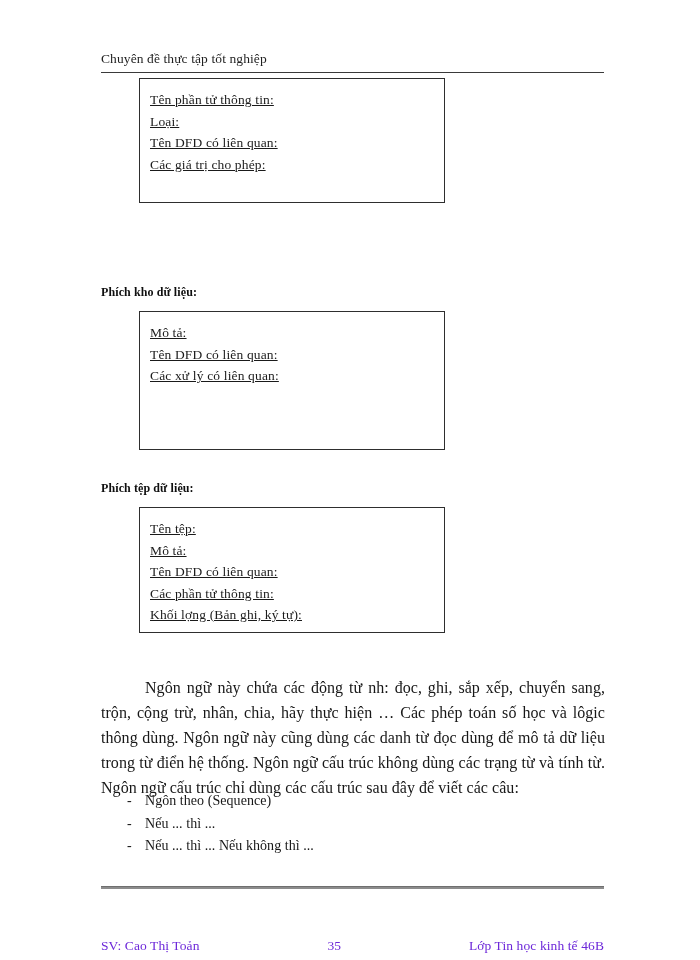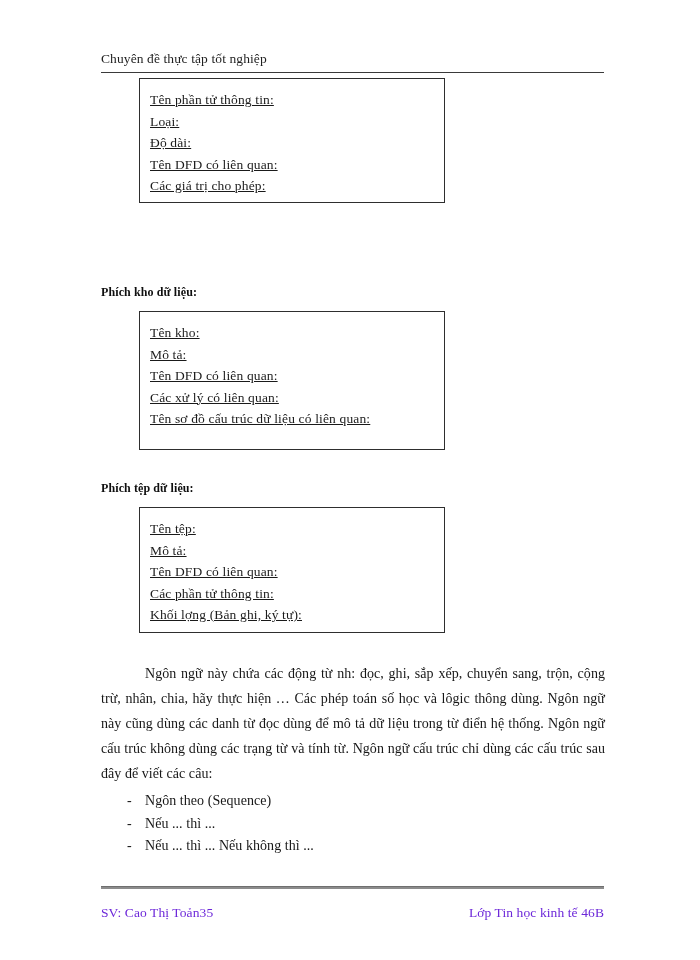--- a/index.html
+++ b/index.html
@@ -86,23 +86,23 @@
     font-style: italic;
     color: #0f0f0f;
     white-space: nowrap;
     letter-spacing: 0.1px;
   }
 
   
   .body-paragraph {
     position: absolute;
     left: 101px;
-    top: 661px;
+    top: 675px;
     width: 504px;
-    font-size: 14px;
+    font-size: 16px;
     line-height: 25px;
     text-align: justify;
     text-indent: 44px;
     color: #171717;
     letter-spacing: 0.05px;
   }
 
   
   .dash-list {
     position: absolute;
@@ -144,50 +144,47 @@
     left: 101px;
     top: 905px;
     width: 503px;
     display: flex;
     align-items: baseline;
     font-size: 13.5px;
     color: #6d28d9;
     letter-spacing: 0.1px;
   }
   .doc-footer .footer-left   { flex: 0 0 auto; white-space: nowrap; }
-  .doc-footer .footer-center { flex: 1 1 auto; text-align: left; white-space: nowrap; }
+  .doc-footer .footer-center { flex: 1 1 auto; text-align: center; white-space: nowrap; margin-top: 33px; }
   .doc-footer .footer-right  { flex: 0 0 auto; white-space: nowrap; }
 </style>
 </head>
 <body>
 
 <div class="page">
 
   <div class="doc-header">
     <div class="header-text">Chuyên đề thực tập tốt nghiệp</div>
   </div>
 
   <div class="spec-box" id="box-info-element">
     <div class="box-lines">
       <div class="box-line">Tên phần tử thông tin:</div>
       <div class="box-line">Loại:</div>
-      <div class="box-line">Độ dài:</div>
       <div class="box-line">Tên DFD có liên quan:</div>
       <div class="box-line">Các giá trị cho phép:</div>
     </div>
   </div>
 
   <div class="section-heading" id="heading-data-store">Phích kho dữ liệu:</div>
   <div class="spec-box" id="box-data-store">
     <div class="box-lines">
-      <div class="box-line">Tên kho:</div>
       <div class="box-line">Mô tả:</div>
       <div class="box-line">Tên DFD có liên quan:</div>
       <div class="box-line">Các xử lý có liên quan:</div>
-      <div class="box-line">Tên sơ đồ cấu trúc dữ liệu có liên quan:</div>
     </div>
   </div>
 
   <div class="section-heading" id="heading-data-file">Phích tệp dữ liệu:</div>
   <div class="spec-box" id="box-data-file">
     <div class="box-lines">
       <div class="box-line">Tên tệp:</div>
       <div class="box-line">Mô tả:</div>
       <div class="box-line">Tên DFD có liên quan:</div>
       <div class="box-line">Các phần tử thông tin:</div>

